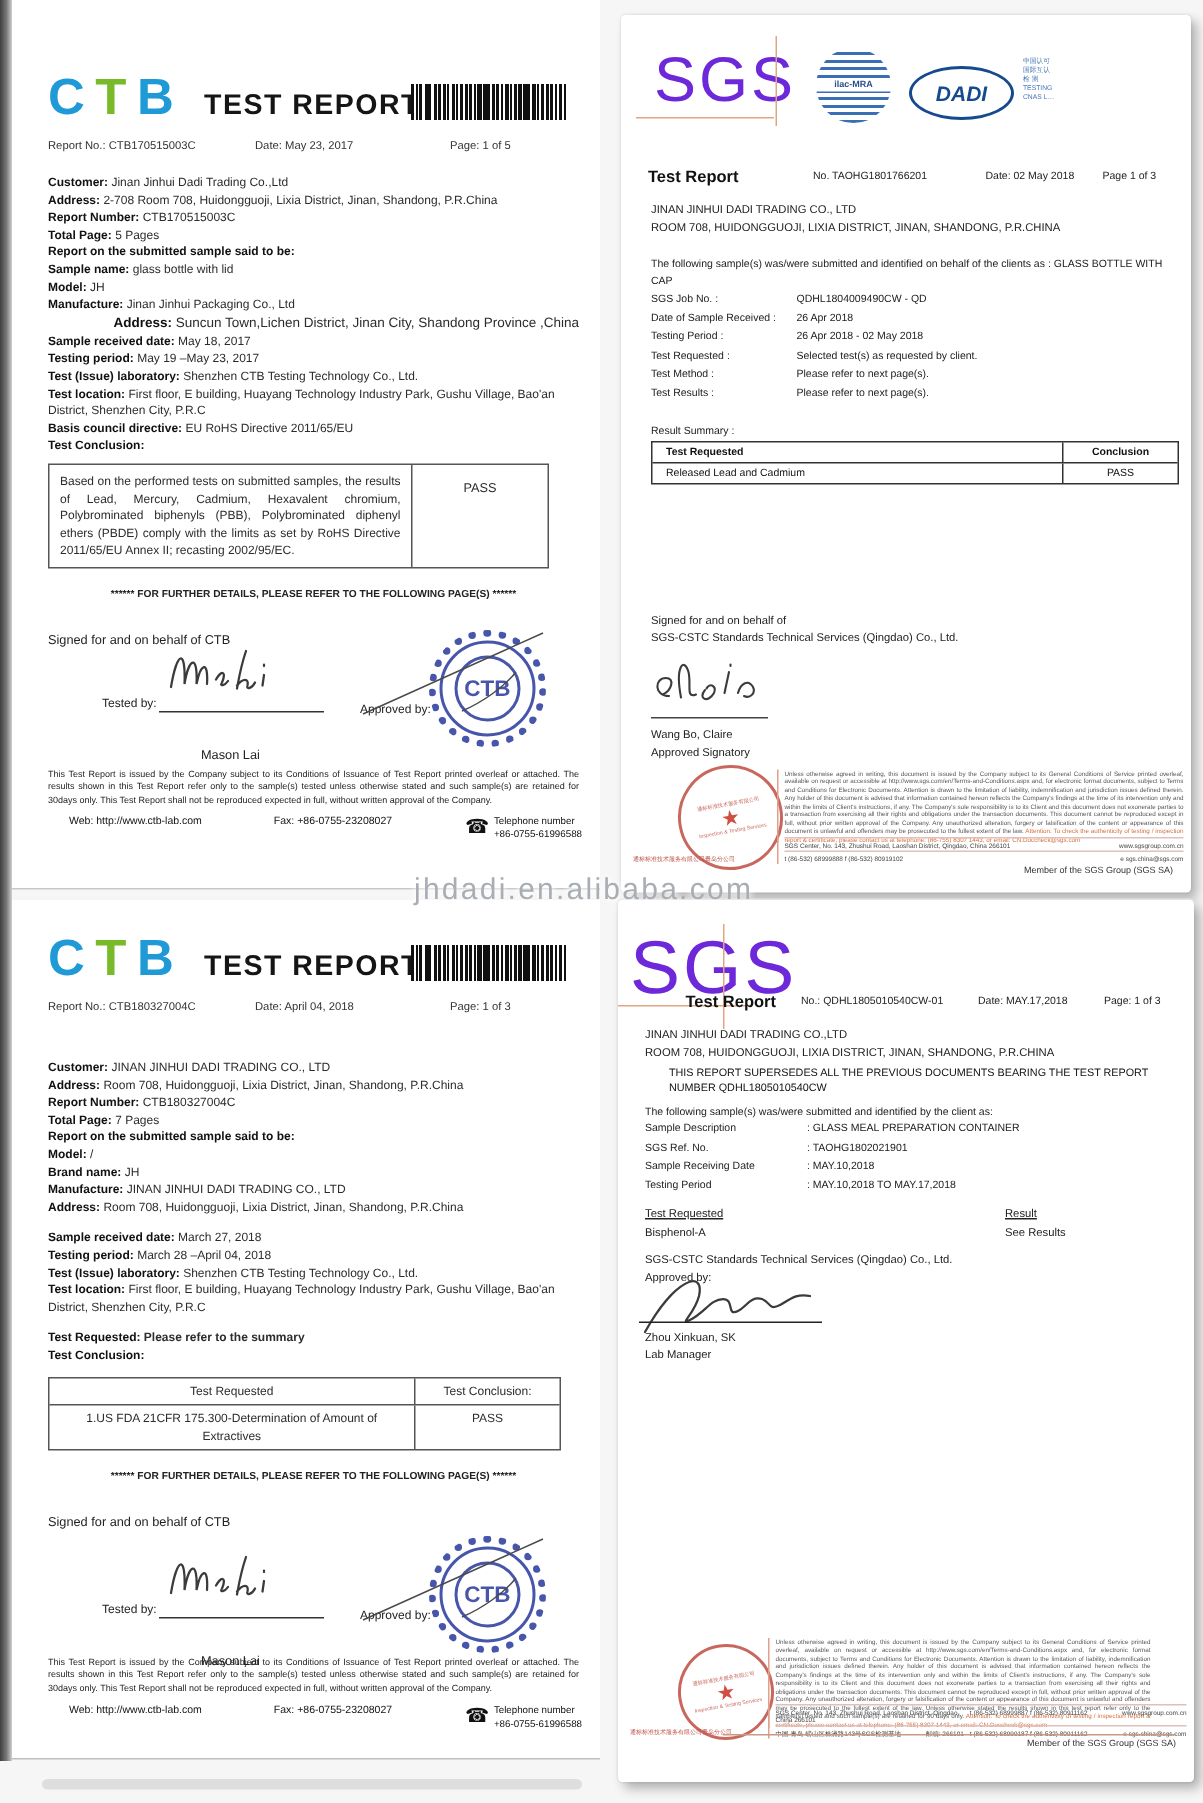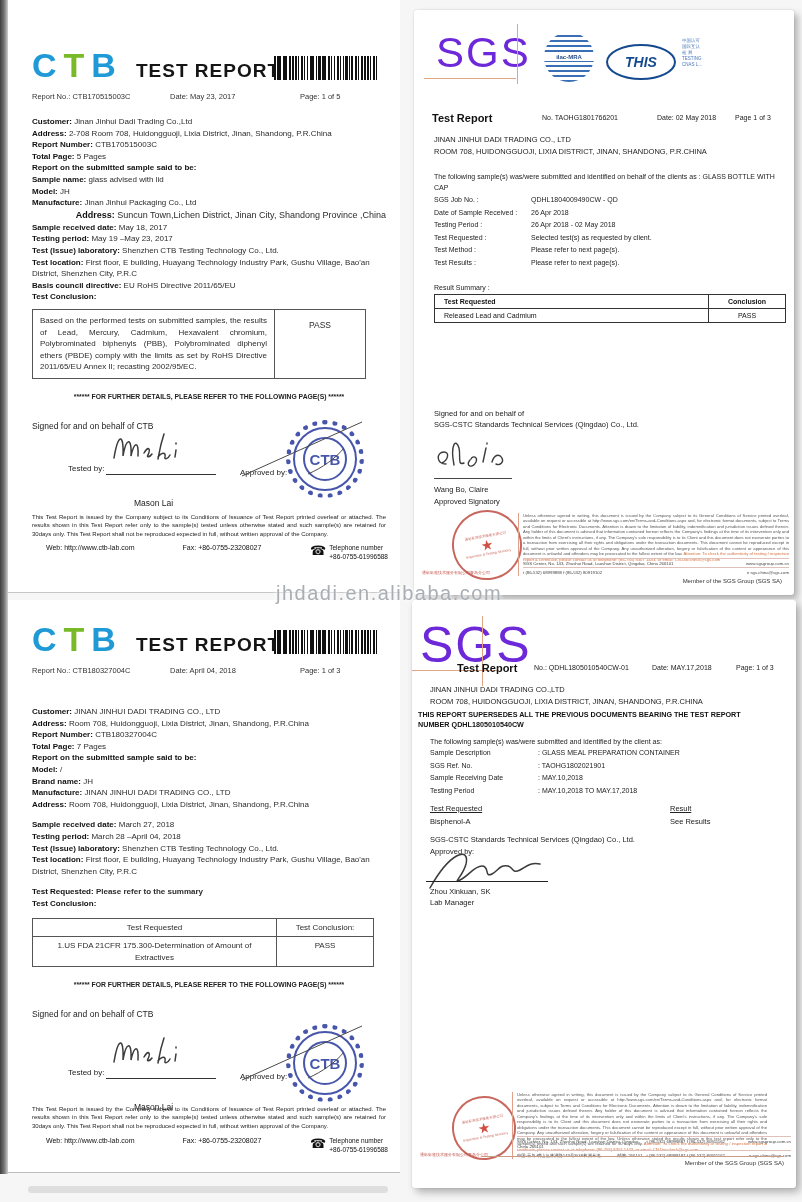--- a/index.html
+++ b/index.html
@@ -80,21 +80,21 @@
   .sgs-titlerow{position:absolute;font-size:7px;color:#222;width:100%;}
   .page-tr .sgs-titlerow{left:0;top:104px;}
   .page-br .sgs-titlerow{left:0;top:64px;}
   .sgs-titlerow .tt{position:absolute;font-size:11px;font-weight:bold;color:#111;top:-2px;}
   .page-tr .tt{left:18px;} .page-br .tt{left:45px;}
   .page-tr .no{position:absolute;left:128px;} .page-tr .dt{position:absolute;left:243px;} .page-tr .pg{position:absolute;left:321px;}
   .page-br .no{position:absolute;left:122px;} .page-br .dt{position:absolute;left:240px;} .page-br .pg{position:absolute;left:324px;}
   .sgs-company{position:absolute;font-size:7.5px;color:#222;line-height:1.6;}
   .page-tr .sgs-company{left:20px;top:124px;}
   .page-br .sgs-company{left:18px;top:84px;}
-  .supersedes{position:absolute;left:6px;top:110px;width:352px;font-size:7.2px;font-weight:bold;line-height:1.4;color:#111;}
+  .supersedes{position:absolute;left:34px;top:110px;width:352px;font-size:7.2px;font-weight:normal;line-height:1.4;color:#111;}
   .sgs-intro{position:absolute;font-size:7px;color:#222;line-height:1.5;}
   .page-tr .sgs-intro{left:20px;top:162px;width:350px;}
   .page-br .sgs-intro{left:18px;top:137px;width:352px;}
   .sgs-rows{position:absolute;font-size:7px;color:#222;}
   .page-tr .sgs-rows{left:20px;top:186px;width:352px;}
   .page-br .sgs-rows{left:18px;top:149px;width:352px;}
   .srow{margin-bottom:5.5px;}
   .page-tr .srow .sl{display:inline-block;width:97px;}
   .page-br .srow .sl{display:inline-block;width:108px;}
   .result-summary{position:absolute;left:20px;top:274px;font-size:7px;color:#222;}
@@ -159,21 +159,21 @@
       <span>Report No.: CTB170515003C</span>
       <span class="m2">Date: May 23, 2017</span>
       <span class="m3">Page: 1 of 5</span>
     </div>
     <div class="ctb-body">
       <div class="frow"><b>Customer:</b> <span>Jinan Jinhui Dadi Trading Co.,Ltd</span></div>
       <div class="frow"><b>Address:</b> <span>2-708 Room 708, Huidongguoji, Lixia District, Jinan, Shandong, P.R.China</span></div>
       <div class="frow"><b>Report Number:</b> <span>CTB170515003C</span></div>
       <div class="frow"><b>Total Page:</b> <span>5 Pages</span></div>
       <div class="frow"><b>Report on the submitted sample said to be:</b> <span></span></div>
-      <div class="frow"><b>Sample name:</b> <span>glass advised with lid</span></div>
+      <div class="frow"><b>Sample name:</b> <span>glass bottle with lid</span></div>
       <div class="frow"><b>Model:</b> <span>JH</span></div>
       <div class="frow"><b>Manufacture:</b> <span>Jinan Jinhui Packaging Co., Ltd</span></div>
       <div class="frow lg"><b>Address:</b> <span>Suncun Town,Lichen District, Jinan City, Shandong Province ,China</span></div>
       <div class="frow"><b>Sample received date:</b> <span>May 18, 2017</span></div>
       <div class="frow"><b>Testing period:</b> <span>May 19 –May 23, 2017</span></div>
       <div class="frow"><b>Test (Issue) laboratory:</b> <span>Shenzhen CTB Testing Technology Co., Ltd.</span></div>
       <div class="frow"><b>Test location:</b> <span>First floor, E building, Huayang Technology Industry Park, Gushu Village, Bao'an District, Shenzhen City, P.R.C</span></div>
       <div class="frow"><b>Basis council directive:</b> <span>EU RoHS Directive 2011/65/EU</span></div>
       <div class="frow"><b>Test Conclusion:</b> <span></span></div>
       <div class="ctable">
@@ -214,21 +214,21 @@
     </div>
   </section>
 
   <section class="page page-tr">
     <div class="sgs-brand">SGS</div>
     <span class="orange-h"></span>
     <span class="orange-v"></span>
     <div class="ilac">
         <span class="band">ilac-MRA</span>
       </div>
-    <div class="cnas-oval">THIS</div>
+    <div class="cnas-oval">DADI</div>
     <div class="cnas-lines">
       <div>中国认可</div>
       <div>国际互认</div>
       <div>检 测</div>
       <div>TESTING</div>
       <div>CNAS L…</div>
     </div>
     <div class="sgs-titlerow">
       <span class="tt">Test Report</span>
       <span class="no">No. TAOHG1801766201</span>

